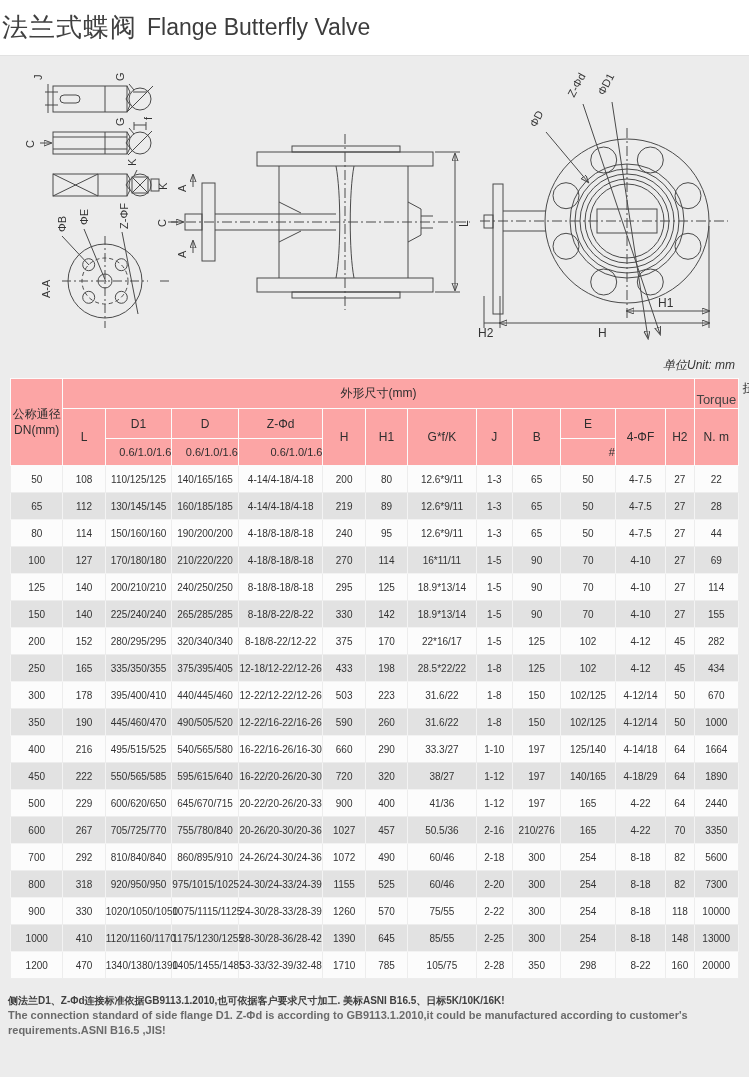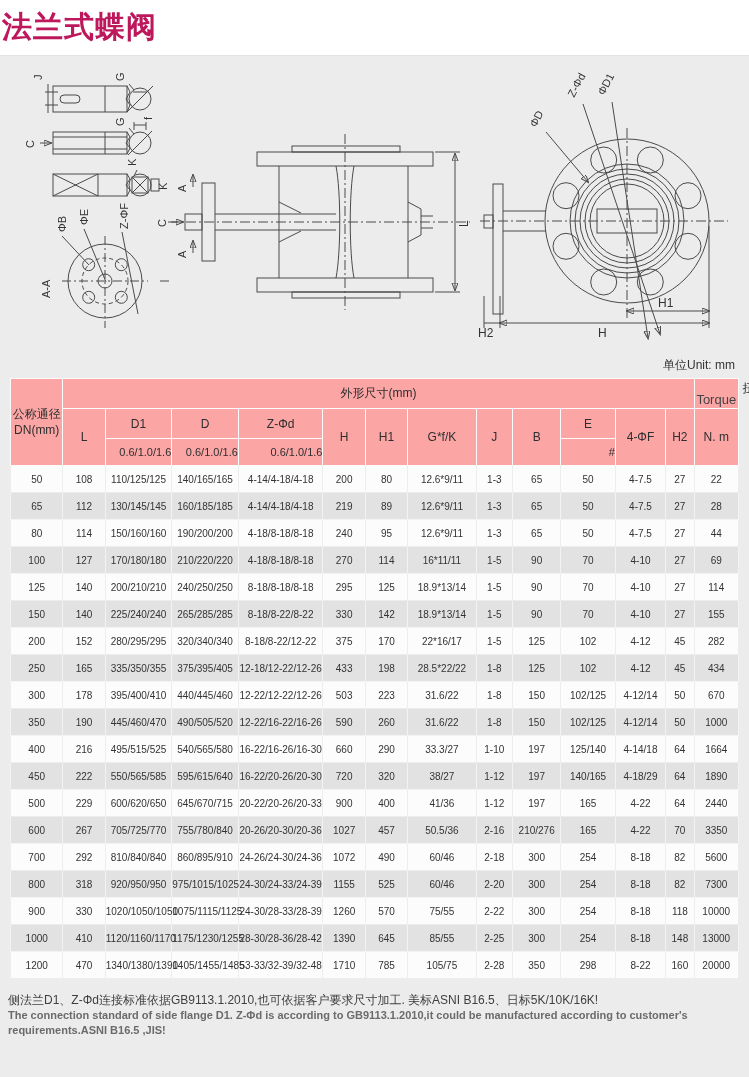--- a/index.html
+++ b/index.html
@@ -14,38 +14,38 @@
   
   .title-bar{
     background:#ffffff;
     height:55px;
     display:flex;
     align-items:center;
     gap:10px;
     padding-left:2px;
     border-bottom:1px solid #e2e2e2;
   }
-  .title-zh{font-size:30px;font-weight:bold;color:#be185d;letter-spacing:1px;}
+  .title-zh{font-size:26px;font-weight:normal;color:#404040;letter-spacing:1px;}
   .title-en{font-size:23px;color:#3c3c3c;}
   
   .drawing-panel{position:relative;height:295px;background:#ececec;}
   .drawing-panel svg{display:block;}
   svg line, svg path, svg rect, svg circle, svg polyline{
     stroke:#4a4a4a;stroke-width:1;fill:none;
   }
   svg text{
     stroke:none;fill:#333;font-size:11px;
     font-family:"Liberation Sans","DejaVu Sans",sans-serif;
   }
   .dim-label{font-size:12px;}
   
   .unit-row{
     text-align:right;
     padding:6px 14px 4px 0;
-    font-size:12px;color:#333;
+    font-size:12px;color:#333;font-style:italic;
   }
   
   .table-wrap{margin:0 10px;}
   table{
     border-collapse:collapse;
     table-layout:fixed;
     width:729px;
   }
   th,td{
     text-align:center;vertical-align:middle;
@@ -66,28 +66,29 @@
     font-size:10px;color:#333;
     height:26px;
   }
   tbody tr:nth-child(odd) td{background:#fcfcfc;}
   tbody tr:nth-child(even) td{background:#e2e2e2;border-color:#f3f3f3;}
   .torque-zh{font-size:12px;line-height:13px;padding-left:48px;}
   .torque-en{font-size:13px;line-height:10px;color:#444;}
   .dn-head div{line-height:16px;}
   
   .notes{margin:14px 0 0 8px;}
-  .note-zh{font-size:12px;color:#3f3f3f;font-weight:normal;line-height:15px;}
+  .note-zh{font-size:10px;color:#3f3f3f;font-weight:bold;line-height:15px;}
   .note-en{font-size:11px;color:#6b6b6b;line-height:15px;font-weight:bold;}
 </style>
 </head>
 <body>
 
 <div class="title-bar">
   <span class="title-zh">法兰式蝶阀</span>
+  <span class="title-en">Flange Butterfly Valve</span>
 </div>
 
 <div class="drawing-panel">
 <svg viewBox="0 0 749 295" width="749" height="295">
   <defs>
     <marker id="arr" markerWidth="9" markerHeight="8" refX="7" refY="3" orient="auto-start-reverse">
       <path d="M0,0 L8,3 L0,6 Z" fill="#4a4a4a" stroke="none"></path>
     </marker>
   </defs>
 

